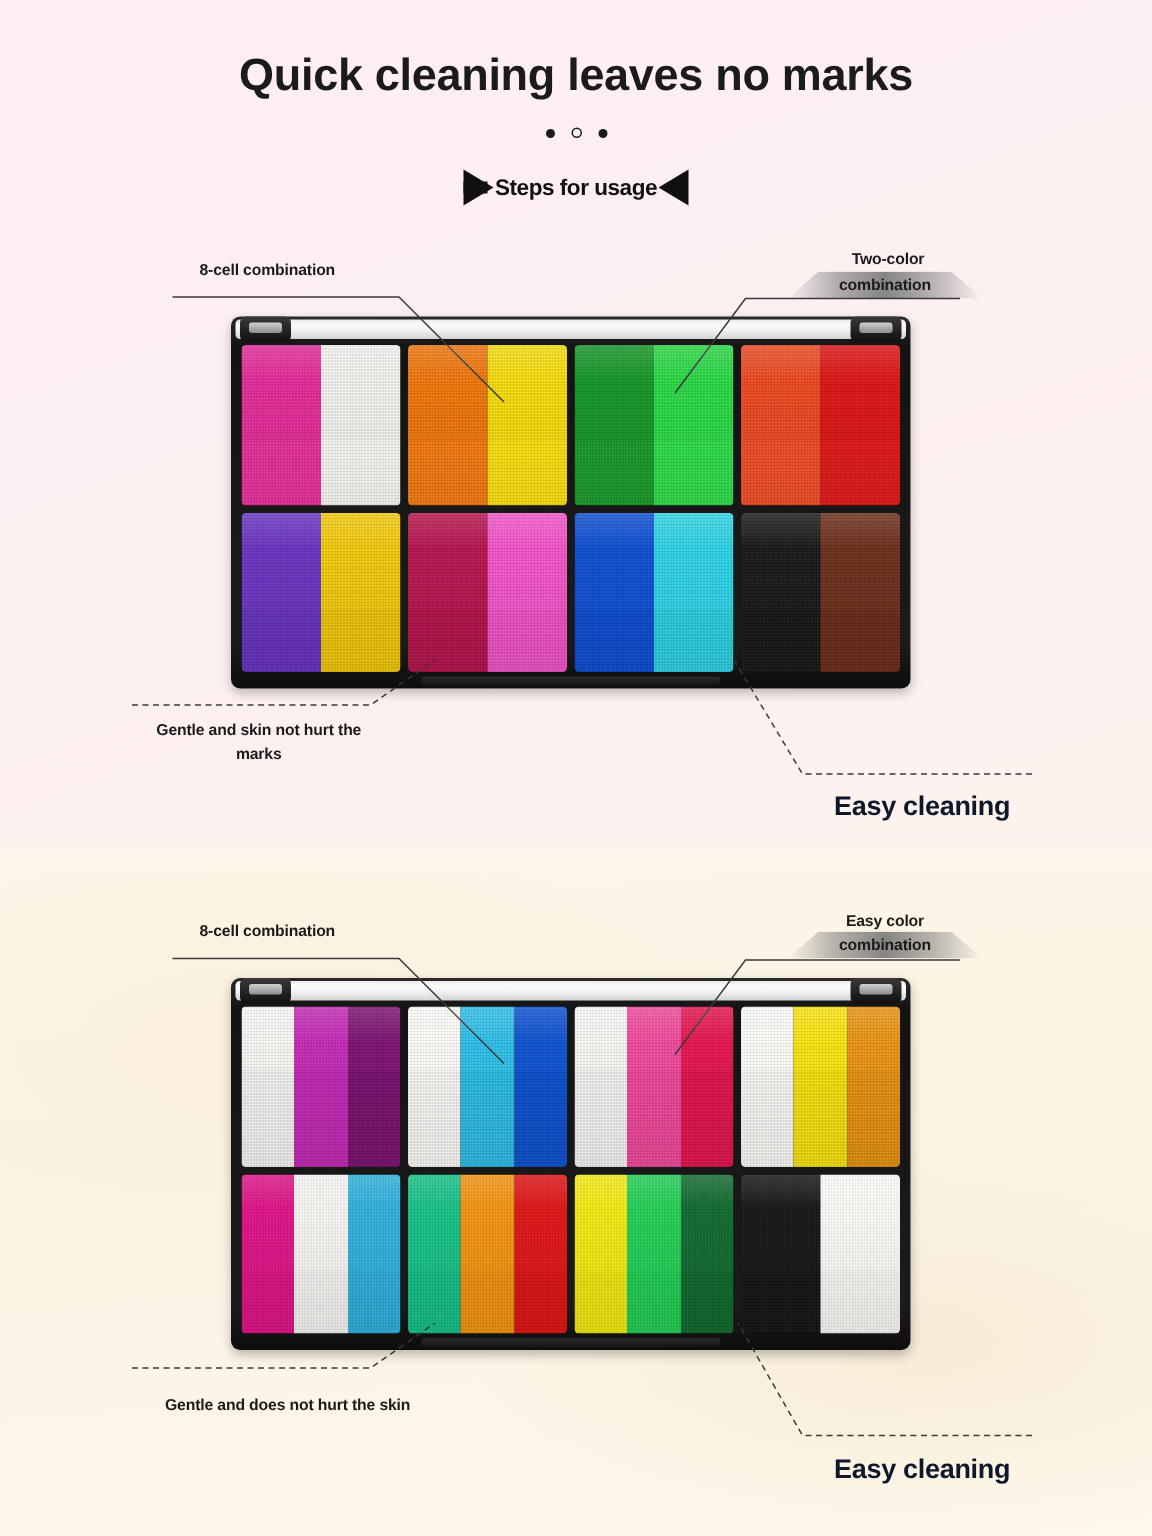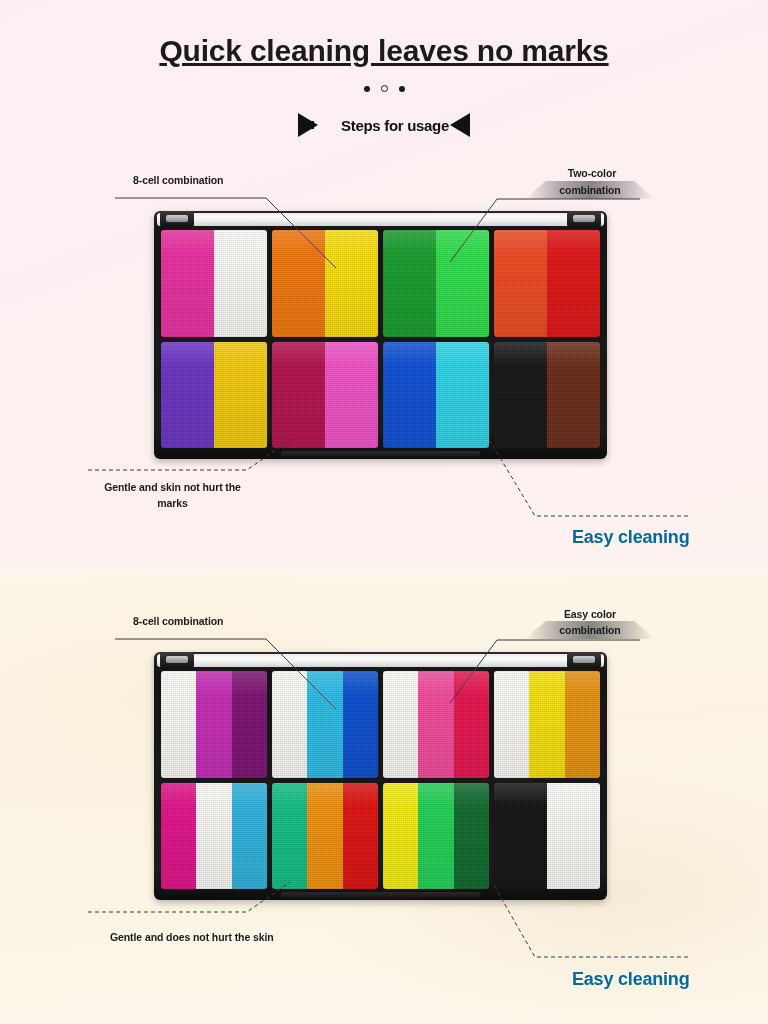--- a/index.html
+++ b/index.html
@@ -48,21 +48,20 @@
   .title {
     position: absolute;
     left: 0; top: 34px;
     width: 768px;
     text-align: center;
     font-size: 30px;
     font-weight: bold;
     color: #1b1b1b;
     letter-spacing: -0.2px;
     font-family: "Liberation Sans", sans-serif;
-    text-decoration: underline;
   }
   .dots {
     position: absolute;
     left: 0; top: 85px;
     width: 768px;
     display: flex;
     justify-content: center;
     align-items: center;
     gap: 11px;
   }
@@ -80,21 +79,20 @@
   .steps-banner {
     position: absolute;
     left: 50%;
     top: 112px;
     transform: translateX(-50%);
     width: 150px;
     height: 26px;
     display: flex;
     align-items: center;
     justify-content: center;
-    padding-left: 22px;
   }
   .steps-arrow {
     position: absolute;
     top: 1px;
     width: 0; height: 0;
     border-top: 12px solid transparent;
     border-bottom: 12px solid transparent;
   }
   .steps-arrow.left {
     left: 0;
@@ -130,24 +128,23 @@
     letter-spacing: -0.1px;
     line-height: 1.35;
     white-space: nowrap;
   }
   .ann.center { text-align: center; }
 
   .ann-big {
     position: absolute;
     font-size: 18px;
     font-weight: bold;
-    color: #0369a1;
+    color: #0f172a;
     letter-spacing: -0.2px;
     white-space: nowrap;
-    margin-left: 16px;
   }
 
   
   .trap {
     position: absolute;
     width: 130px;
     height: 18px;
     background: linear-gradient(to right, rgba(150,150,150,0) 0%, rgba(120,120,120,0.55) 25%, rgba(95,95,95,0.75) 50%, rgba(120,120,120,0.5) 75%, rgba(150,150,150,0) 100%);
     clip-path: polygon(16% 0%, 84% 0%, 100% 100%, 0% 100%);
   }

